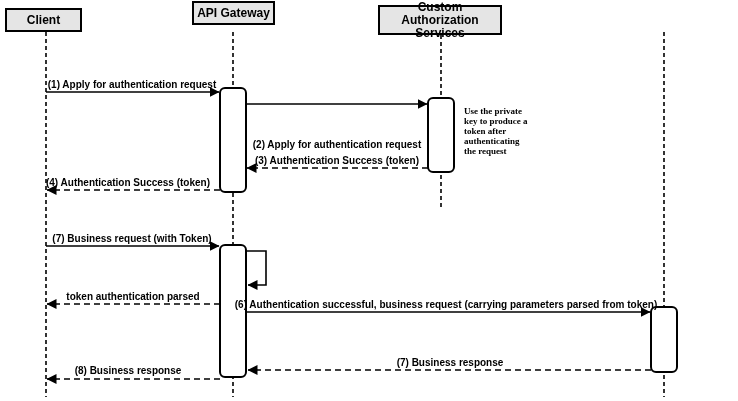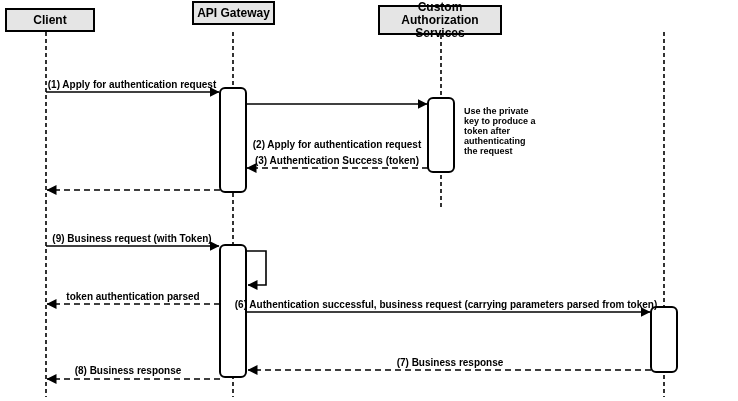--- a/index.html
+++ b/index.html
@@ -90,38 +90,39 @@
     <line x1="428" y1="168" x2="247" y2="168" stroke="#000000" stroke-width="1.6" stroke-dasharray="6,4" marker-end="url(#arrowhead)"></line>
     <line x1="220" y1="190" x2="47" y2="190" stroke="#000000" stroke-width="1.6" stroke-dasharray="6,4" marker-end="url(#arrowhead)"></line>
     <line x1="46" y1="246" x2="219" y2="246" stroke="#000000" stroke-width="1.6" marker-end="url(#arrowhead)"></line>
     <polyline points="246,251 266,251 266,285 248,285" fill="none" stroke="#000000" stroke-width="1.6" marker-end="url(#arrowhead)"></polyline>
     <line x1="220" y1="304" x2="47" y2="304" stroke="#000000" stroke-width="1.6" stroke-dasharray="6,4" marker-end="url(#arrowhead)"></line>
     <line x1="246" y1="312" x2="650" y2="312" stroke="#000000" stroke-width="1.6" marker-end="url(#arrowhead)"></line>
     <line x1="651" y1="370" x2="248" y2="370" stroke="#000000" stroke-width="1.6" stroke-dasharray="6,4" marker-end="url(#arrowhead)"></line>
     <line x1="220" y1="379" x2="47" y2="379" stroke="#000000" stroke-width="1.6" stroke-dasharray="6,4" marker-end="url(#arrowhead)"></line>
   </svg>
 
-  <div class="actor" style="left:5px;   top:8px; width:90px;  height:24px;">
+  <div class="actor" style="left:5px;   top:8px; width:77px;  height:24px;">
     <span>Client</span>
   </div>
   <div class="actor" style="left:192px; top:1px; width:83px;  height:24px;">
     <span>API Gateway</span>
   </div>
   <div class="actor" style="left:378px; top:5px; width:124px; height:30px;">
     <span>Custom Authorization Services</span>
   </div>
 
   <div class="msg centered" style="left:132px; top:80px;">(1) Apply for authentication request</div>
   <div class="msg centered" style="left:337px; top:92px;margin-top:48px;">(2) Apply for authentication request</div>
   <div class="msg centered" style="left:337px; top:156px;">(3) Authentication Success (token)</div>
-  <div class="msg centered" style="left:132px; top:234px;">(9) Business request (with Token)</div>
+  <div class="msg centered" style="left:128px; top:178px;">(4) Authentication Success (token)</div>
+  <div class="msg centered" style="left:132px; top:234px;">(7) Business request (with Token)</div>
   <div class="msg centered" style="left:133px; top:292px;">token authentication parsed</div>
   <div class="msg centered" style="left:446px; top:300px;">(6) Authentication successful, business request (carrying parameters parsed from token)</div>
   <div class="msg centered" style="left:450px; top:358px;">(7) Business response</div>
   <div class="msg centered" style="left:128px; top:366px;">(8) Business response</div>
 
-  <div class="note-text" style="left:464px; top:106px; width:80px;">Use the private
+  <div class="note-text" style="left:464px; top:106px; width:80px;font-family:Liberation Serif, serif;">Use the private
 key to produce a
 token after
 authenticating
 the request</div>
 
 </div>
 
 </body></html>

